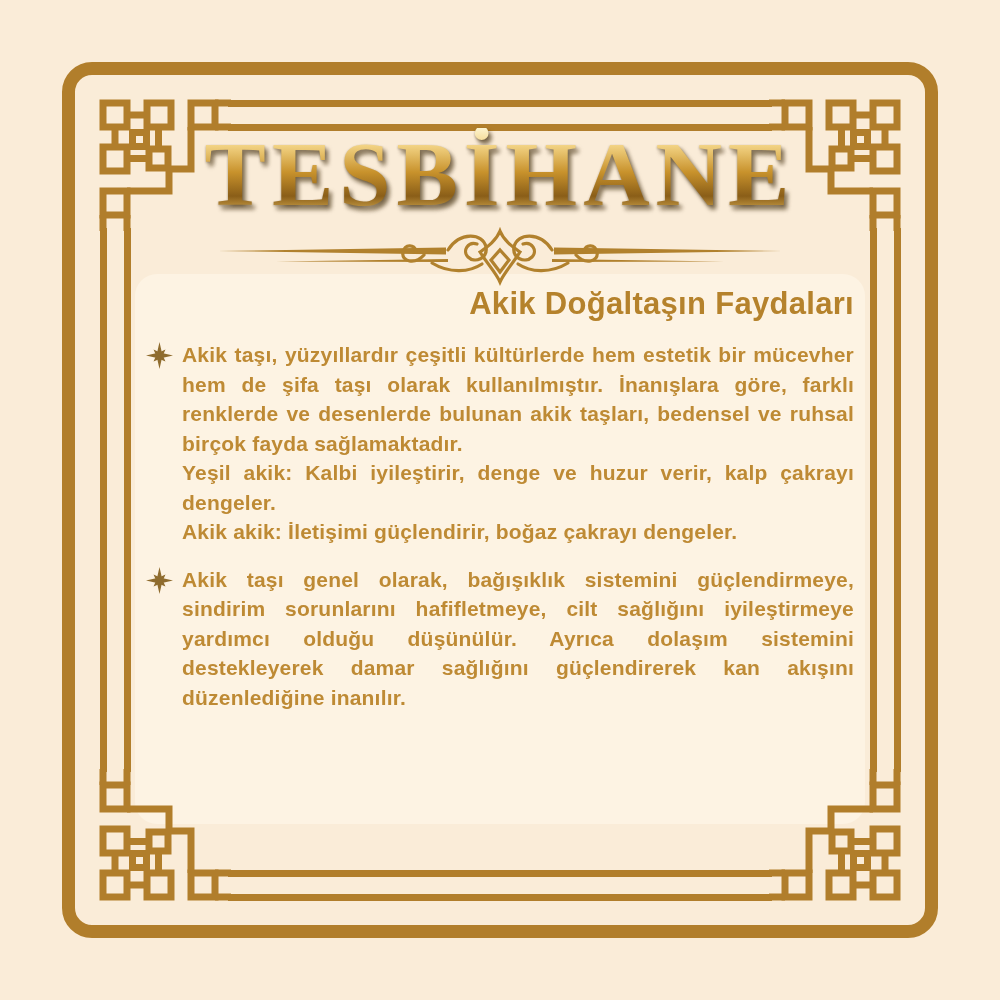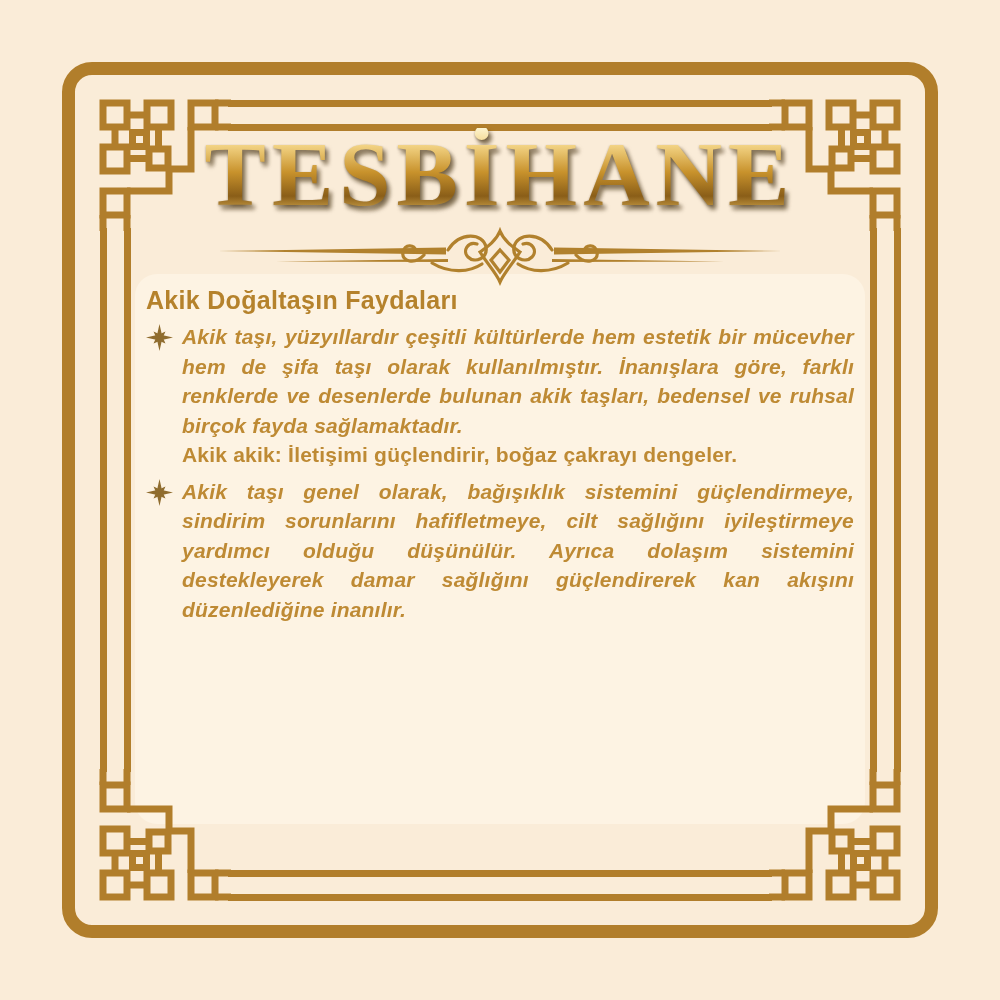--- a/index.html
+++ b/index.html
@@ -33,25 +33,25 @@
   .logo{position:absolute;top:128px;left:0;width:1000px;text-align:center;
     font-family:"Liberation Serif",serif;font-weight:bold;font-size:92px;
     letter-spacing:6px;line-height:1;
     background:linear-gradient(180deg,#fdf4cf 0%,#f1d181 20%,#c8922c 48%,#8a5e18 74%,#caa04a 90%,#e8c565 100%);
     -webkit-background-clip:text;background-clip:text;color:transparent;
     filter:drop-shadow(3px 4px 2px rgba(60,40,8,.55)) drop-shadow(0 1px 1px rgba(60,40,8,.4));}
 
   .divider{position:absolute;top:226px;left:210px;width:580px;height:64px;color:#B1812D;}
 
   .content{position:absolute;left:146px;top:286px;width:708px;}
-  .page-title{text-align:left;font-weight:bold;font-size:25px;color:var(--title);
+  .page-title{text-align:right;font-weight:bold;font-size:31px;color:var(--title);
     letter-spacing:.3px;margin-bottom:1px;}
   .item{position:relative;padding-left:36px;text-align:justify;font-weight:bold;
     font-size:21px;line-height:29.5px;color:var(--text);letter-spacing:.2px;}
-  .item.group{margin-top:7px;font-style:italic;}
+  .item.group{margin-top:18px;}
   .item .star{position:absolute;left:0;top:2px;width:27px;height:27px;color:var(--star);}
 </style>
 </head>
 <body>
 
 <div class="outer-border"></div>
 <div class="panel"></div>
 
 <svg class="corner tl" viewBox="0 0 140 140" xmlns="http://www.w3.org/2000/svg">
   <g fill="none" stroke="currentColor" stroke-width="7">
@@ -138,20 +138,23 @@
     <svg class="star" viewBox="0 0 24 24" xmlns="http://www.w3.org/2000/svg">
       <g fill="currentColor">
           <path d="M12 0 L14.2 9.8 L24 12 L14.2 14.2 L12 24 L9.8 14.2 L0 12 L9.8 9.8 Z"></path>
       <path d="M12 9 L17.3 6.7 L15 12 L17.3 17.3 L12 15 L6.7 17.3 L9 12 L6.7 6.7 Z"></path>
         </g>
     </svg>
     <span>Akik taşı, yüzyıllardır çeşitli kültürlerde hem estetik bir mücevher hem de şifa taşı olarak kullanılmıştır. İnanışlara göre, farklı renklerde ve desenlerde bulunan akik taşları, bedensel ve ruhsal birçok fayda sağlamaktadır.</span>
   </div>
 
 
+  <div class="item">
+    <span>Yeşil akik: Kalbi iyileştirir, denge ve huzur verir, kalp çakrayı dengeler.</span>
+  </div>
 
   <div class="item">
     <span>Akik akik: İletişimi güçlendirir, boğaz çakrayı dengeler.</span>
   </div>
 
 
   <div class="item group">
     <svg class="star" viewBox="0 0 24 24" xmlns="http://www.w3.org/2000/svg">
       <g fill="currentColor">
           <path d="M12 0 L14.2 9.8 L24 12 L14.2 14.2 L12 24 L9.8 14.2 L0 12 L9.8 9.8 Z"></path>

